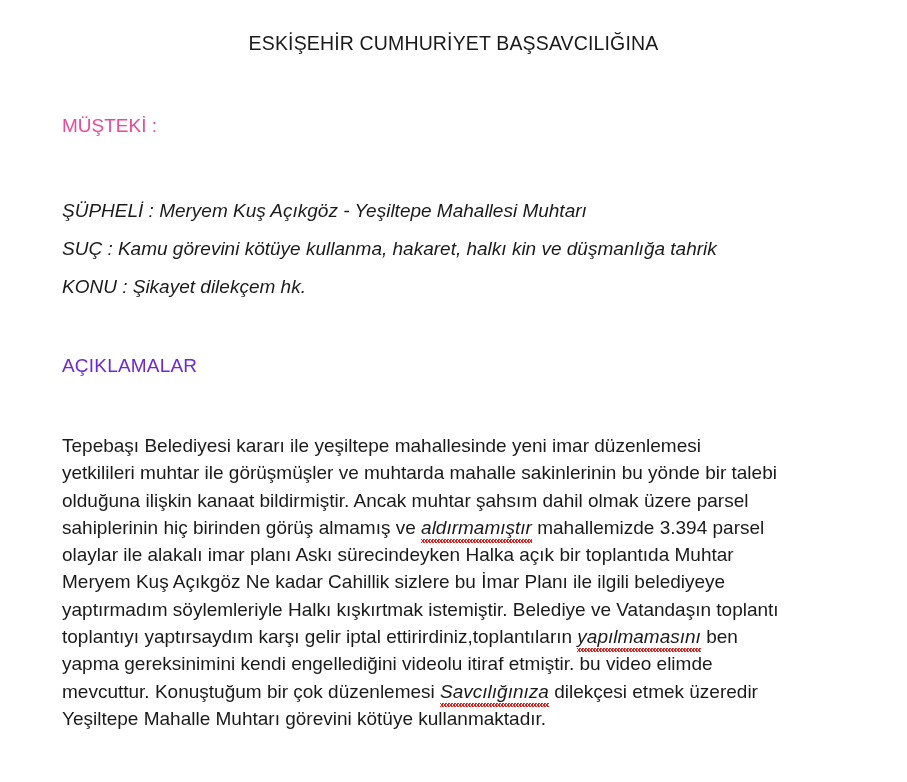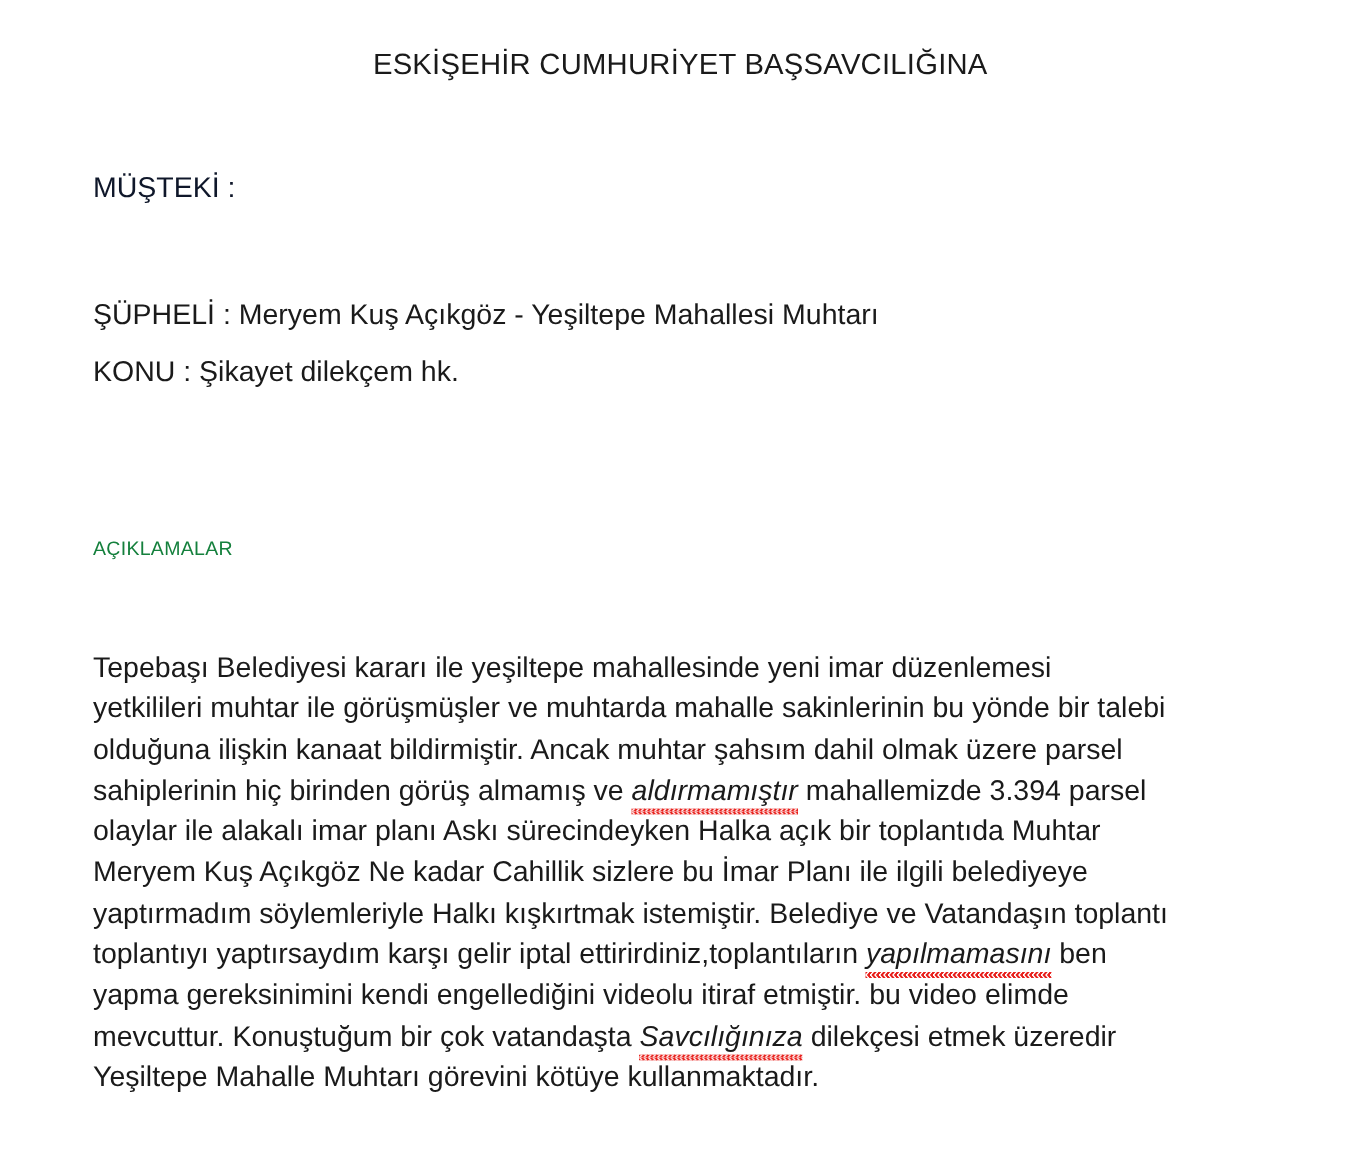--- a/index.html
+++ b/index.html
@@ -37,46 +37,47 @@
     white-space: pre;
   }
 
   
   .field-musteki {
     position: absolute;
     left: 62px;
     top: 112px;
     font-size: 19px;
     line-height: 27px;
-    color: #0f172a;
+    color: #ec4899;
     white-space: pre;
   }
 
   
   .field-group {
     position: absolute;
     left: 62px;
     top: 192px;
     font-size: 19px;
     color: #1a1a1a;
   }
   .field-group .field-line {
     line-height: 38px;
     white-space: pre;
+    font-style: italic;
   }
 
   
   .section-heading {
     position: absolute;
     left: 62px;
     top: 352px;
-    font-size: 13px;
+    font-size: 19px;
     line-height: 27px;
     letter-spacing: 0.2px;
-    color: #15803d;
+    color: #6d28d9;
     white-space: pre;
   }
 
   
   .body-block {
     position: absolute;
     left: 62px;
     top: 432px;
     width: 790px;
     font-size: 19px;
@@ -122,32 +123,33 @@
 <body>
 
 <div class="page">
 
   <div class="doc-title">ESKİŞEHİR CUMHURİYET BAŞSAVCILIĞINA</div>
 
   <div class="field-musteki">MÜŞTEKİ :</div>
 
   <div class="field-group">
     <div class="field-line">ŞÜPHELİ : Meryem Kuş Açıkgöz - Yeşiltepe Mahallesi Muhtarı</div>
+    <div class="field-line">SUÇ : Kamu görevini kötüye kullanma, hakaret, halkı kin ve düşmanlığa tahrik</div>
     <div class="field-line">KONU : Şikayet dilekçem hk.</div>
   </div>
 
   <div class="section-heading">AÇIKLAMALAR</div>
 
   <div class="body-block">
       <div class="body-line">Tepebaşı Belediyesi kararı ile yeşiltepe mahallesinde yeni imar düzenlemesi</div>
       <div class="body-line">yetkilileri muhtar ile görüşmüşler ve muhtarda mahalle sakinlerinin bu yönde bir talebi</div>
       <div class="body-line">olduğuna ilişkin kanaat bildirmiştir. Ancak muhtar şahsım dahil olmak üzere parsel</div>
       <div class="body-line"><span>sahiplerinin hiç birinden görüş almamış ve </span><span class="spell">aldırmamıştır</span><span> mahallemizde 3.394 parsel</span></div>
       <div class="body-line">olaylar ile alakalı imar planı Askı sürecindeyken Halka açık bir toplantıda Muhtar</div>
       <div class="body-line">Meryem Kuş Açıkgöz Ne kadar Cahillik sizlere bu İmar Planı ile ilgili belediyeye</div>
       <div class="body-line">yaptırmadım söylemleriyle Halkı kışkırtmak istemiştir. Belediye ve Vatandaşın toplantı</div>
       <div class="body-line"><span>toplantıyı yaptırsaydım karşı gelir iptal ettirirdiniz,toplantıların </span><span class="spell">yapılmamasını</span><span> ben</span></div>
       <div class="body-line">yapma gereksinimini kendi engellediğini videolu itiraf etmiştir. bu video elimde</div>
-      <div class="body-line"><span>mevcuttur. Konuştuğum bir çok vatandaşta </span><span class="spell">Savcılığınıza</span><span> dilekçesi etmek üzeredir</span></div>
+      <div class="body-line"><span>mevcuttur. Konuştuğum bir çok düzenlemesi </span><span class="spell">Savcılığınıza</span><span> dilekçesi etmek üzeredir</span></div>
       <div class="body-line">Yeşiltepe Mahalle Muhtarı görevini kötüye kullanmaktadır.</div>
     </div>
 
 </div>
 
 </body></html>

